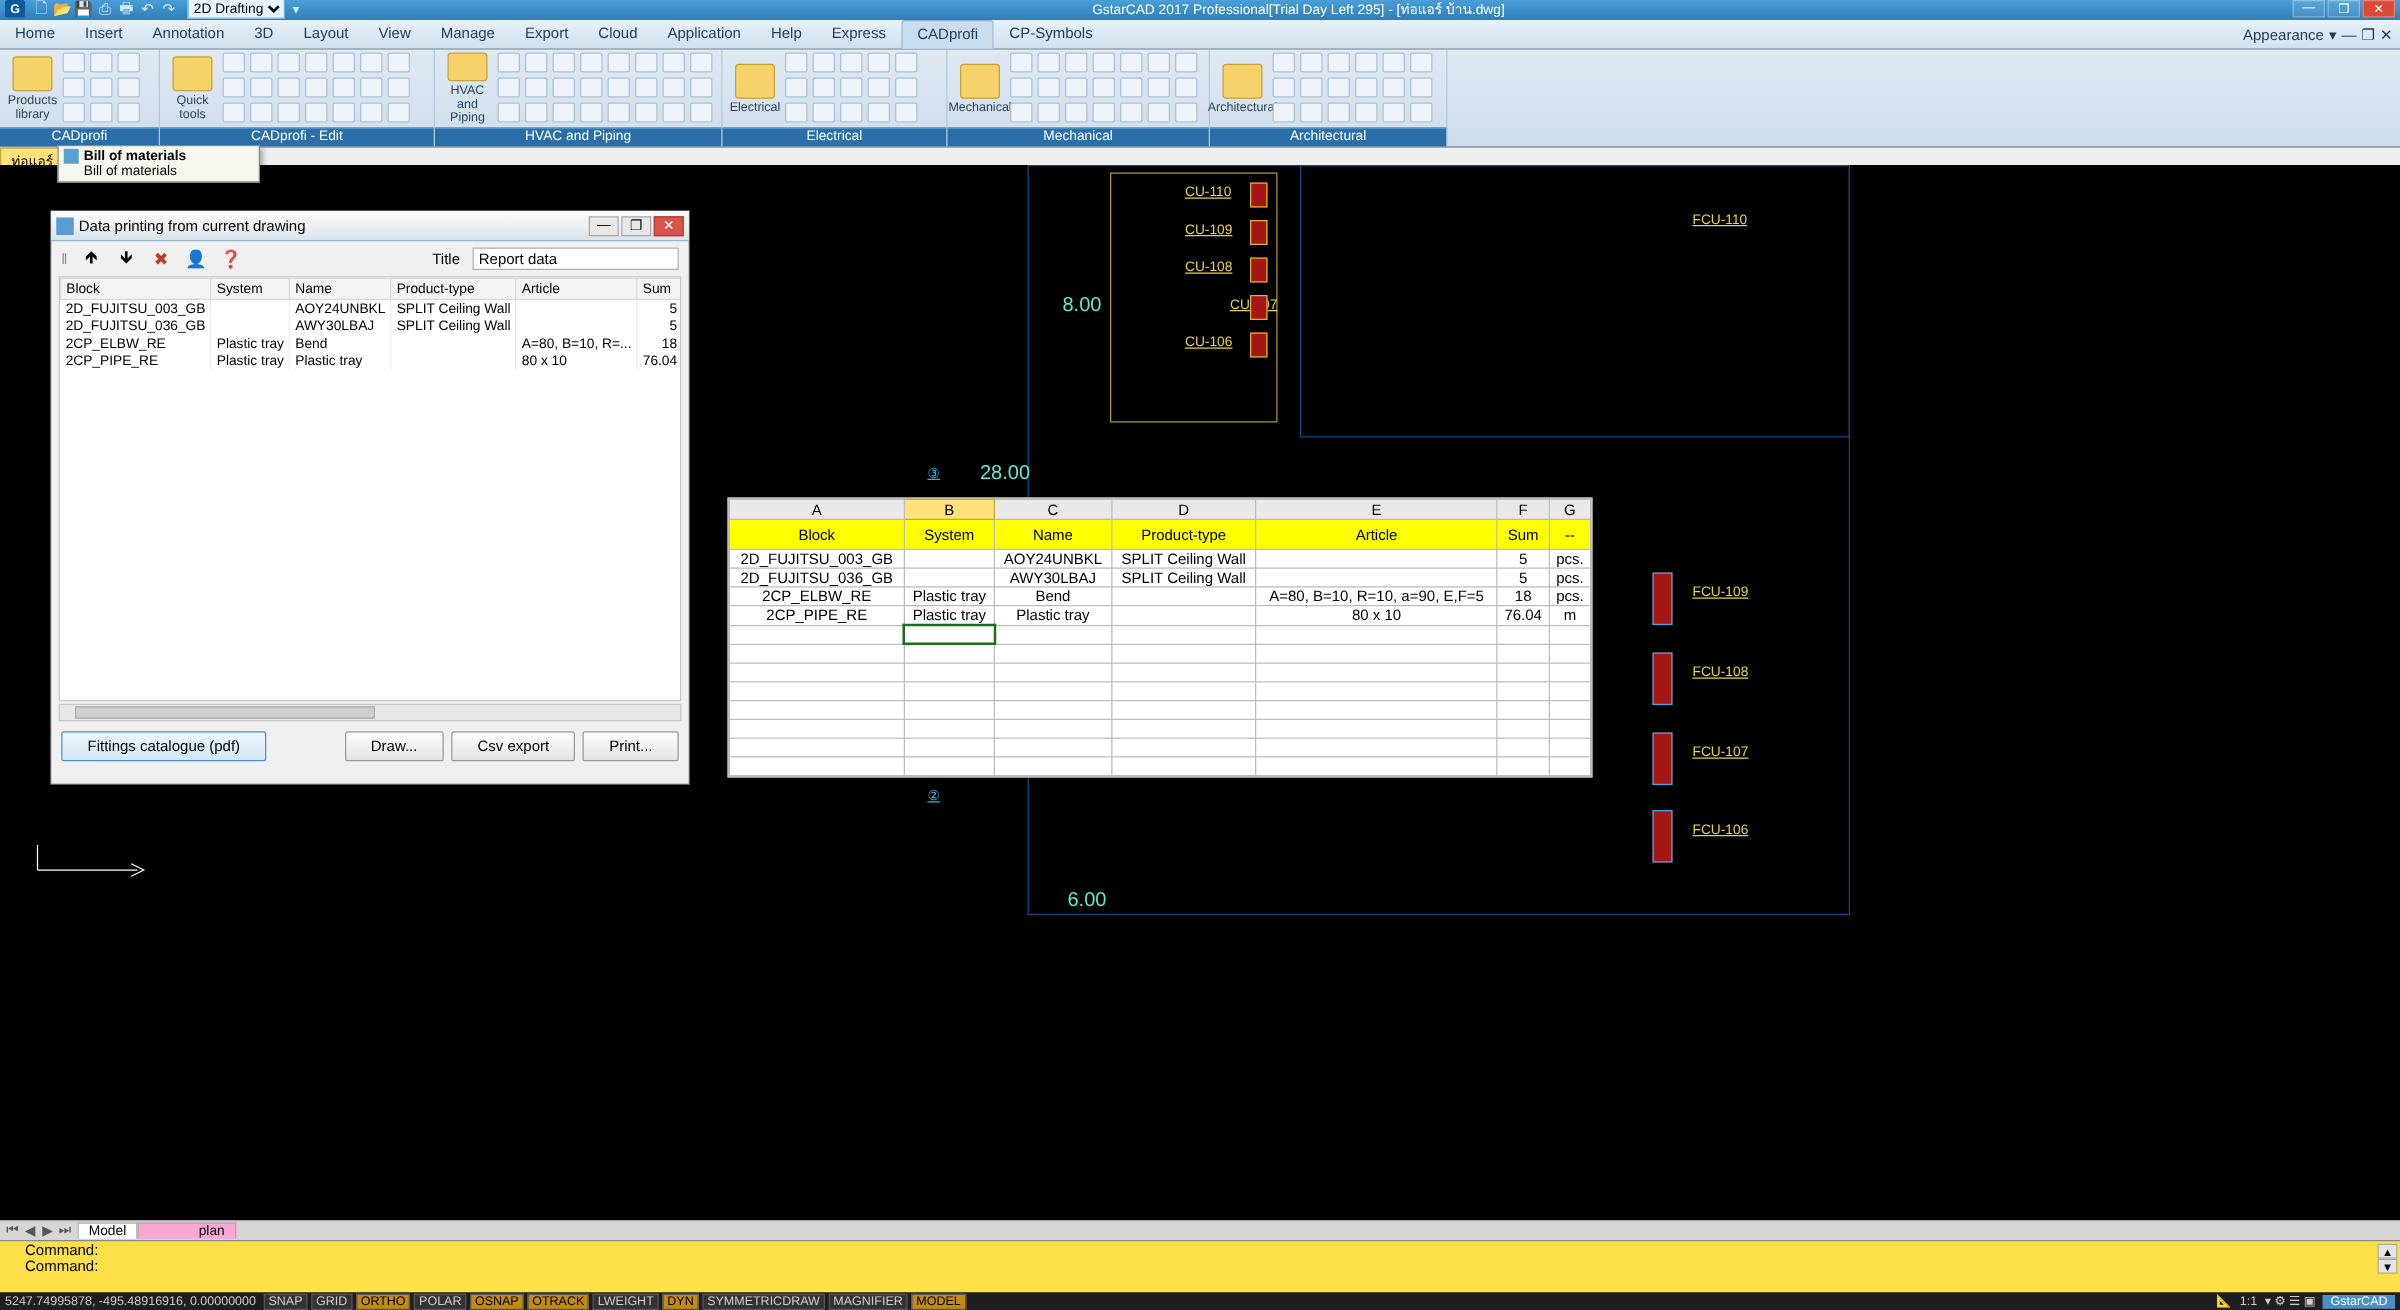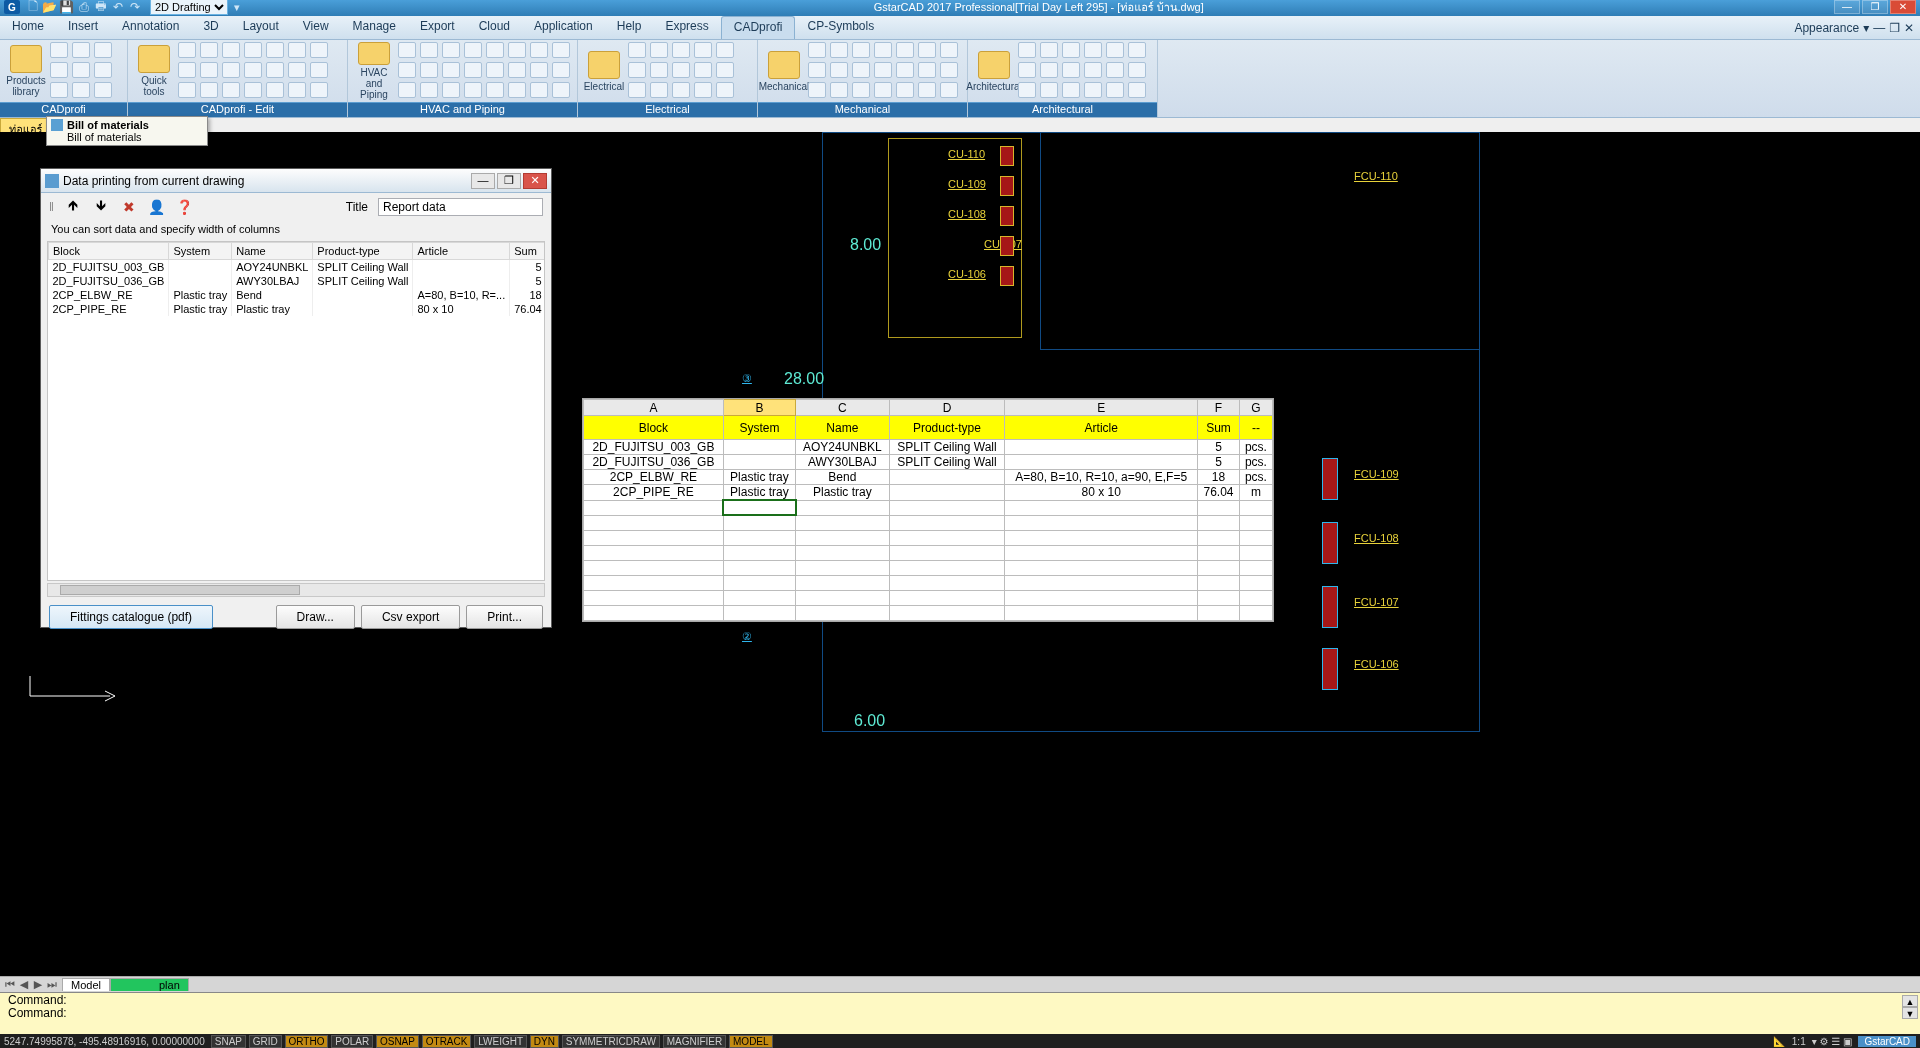--- a/index.html
+++ b/index.html
@@ -79,24 +79,24 @@
 .sheet th.col.sel { background:#ffe27a; border:1px solid #c9a93b;}
 .sheet .hdr td { background:#ffff00; border:1px solid #bcbcbc; text-align:center; font-weight:normal; height:24px;}
 .sheet td { border:1px solid #bcbcbc; height:15px; padding:0 4px; text-align:center; white-space:nowrap;}
 .sheet td.sel { border:2px solid #1a6f1a; position:relative;}
 
 
 .btabs { position:absolute; left:0; right:0; bottom:56px; height:16px; background:#d6d6d6; border-top:1px solid #aaa; display:flex; align-items:center; font-size:11px;}
 .btabs .nav { display:flex; gap:2px; padding:0 4px;}
 .btabs .nav span { width:12px; text-align:center; color:#555;}
 .btabs .bt { padding:0 8px; background:#fff; border:1px solid #aaa; border-bottom:none;}
-.btabs .bt.in { background:#22c55e;padding-left:48px;}
-
-
-.cmd { position:absolute; left:0; right:0; bottom:14px; height:42px; background:#fef9c3; border-top:1px solid #888; font-family:Consolas,monospace; font-size:12px; padding:1px 8px; line-height:13px;}
+.btabs .bt.in { background:#f9a8d4;padding-left:48px;}
+
+
+.cmd { position:absolute; left:0; right:0; bottom:14px; height:42px; background:#fde047; border-top:1px solid #888; font-family:Consolas,monospace; font-size:12px; padding:1px 20px; line-height:13px;}
 .cmd .arrows { position:absolute; right:2px; top:2px; display:flex; flex-direction:column; gap:0;}
 .cmd .arrows span { width:16px; height:12px; background:#e4e4e4; border:1px solid #aaa; font-size:9px; text-align:center;}
 
 
 .status { position:absolute; left:0; right:0; bottom:0; height:14px; background:#1f1f1f; color:#ccc; font-size:10px; display:flex; align-items:center; gap:6px; padding:0 4px;}
 .status .tog { background:#333; padding:0 3px; border:1px solid #555;}
 .status .tog.on { background:#c28a12; color:#000;}
 .status .sp { flex:1;}
 .status .brand { background:#4a90c8; color:#fff; padding:0 6px;}
 </style>
@@ -395,21 +395,20 @@
     <span style="color:#888">‖</span>
     <span class="tico">🡹</span>
     <span class="tico">🡻</span>
     <span class="tico" style="color:#c0392b">✖</span>
     <span class="tico">👤</span>
     <span class="tico" style="color:#1a5fa0">❓</span>
     <span style="flex:1"></span>
     <span>Title</span>
     <input value="Report data" style="">
   </div>
-  <div class="dlg-note">You can sort data and specify width of columns</div>
   <div class="dlg-grid">
     <table id="dlg-table">
         <tbody>
           <tr>
             <th>Block</th>
             <th>System</th>
             <th>Name</th>
             <th>Product-type</th>
             <th>Article</th>
             <th>Sum</th>

